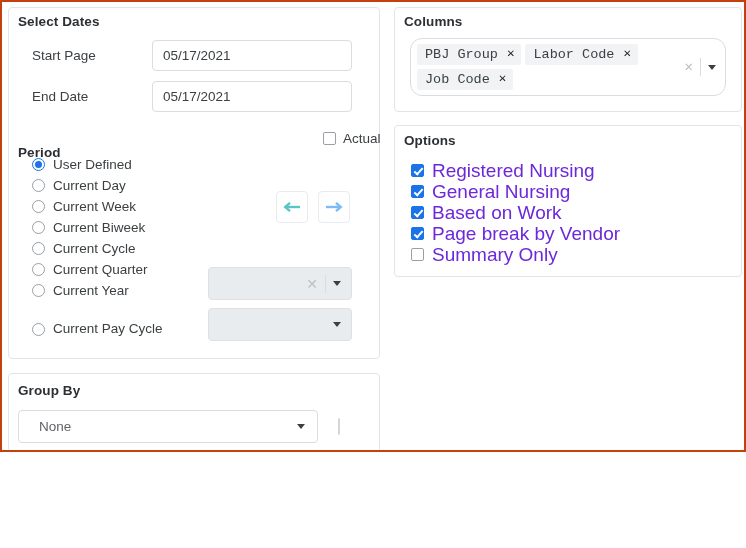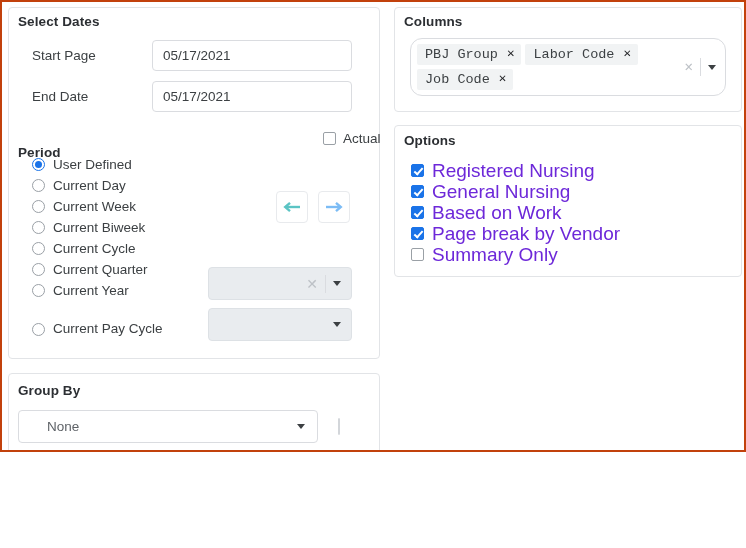--- a/index.html
+++ b/index.html
@@ -204,21 +204,21 @@
     display: flex;
     align-items: center;
   }
   .gb-select {
     width: 300px; height: 33px;
     border: 1px solid #dadce0;
     border-radius: 4px;
     background: #ffffff;
     display: flex;
     align-items: center;
-    padding: 0 10px 0 28px;
+    padding: 0 10px 0 20px;
   }
   .gb-select.disabled { background: #e9ecef; border-color: #dde1e5; }
   .gb-select .select-value { color: #5f6368; }
   .gb-check { margin-left: 20px; }
   .gb-check .cbox { width: 15px; height: 15px; }
   #gb-row-1 { top: 408px; }
   #gb-row-2 { top: 450px; }
   #gb-row-3 { top: 492px; }
 
   

